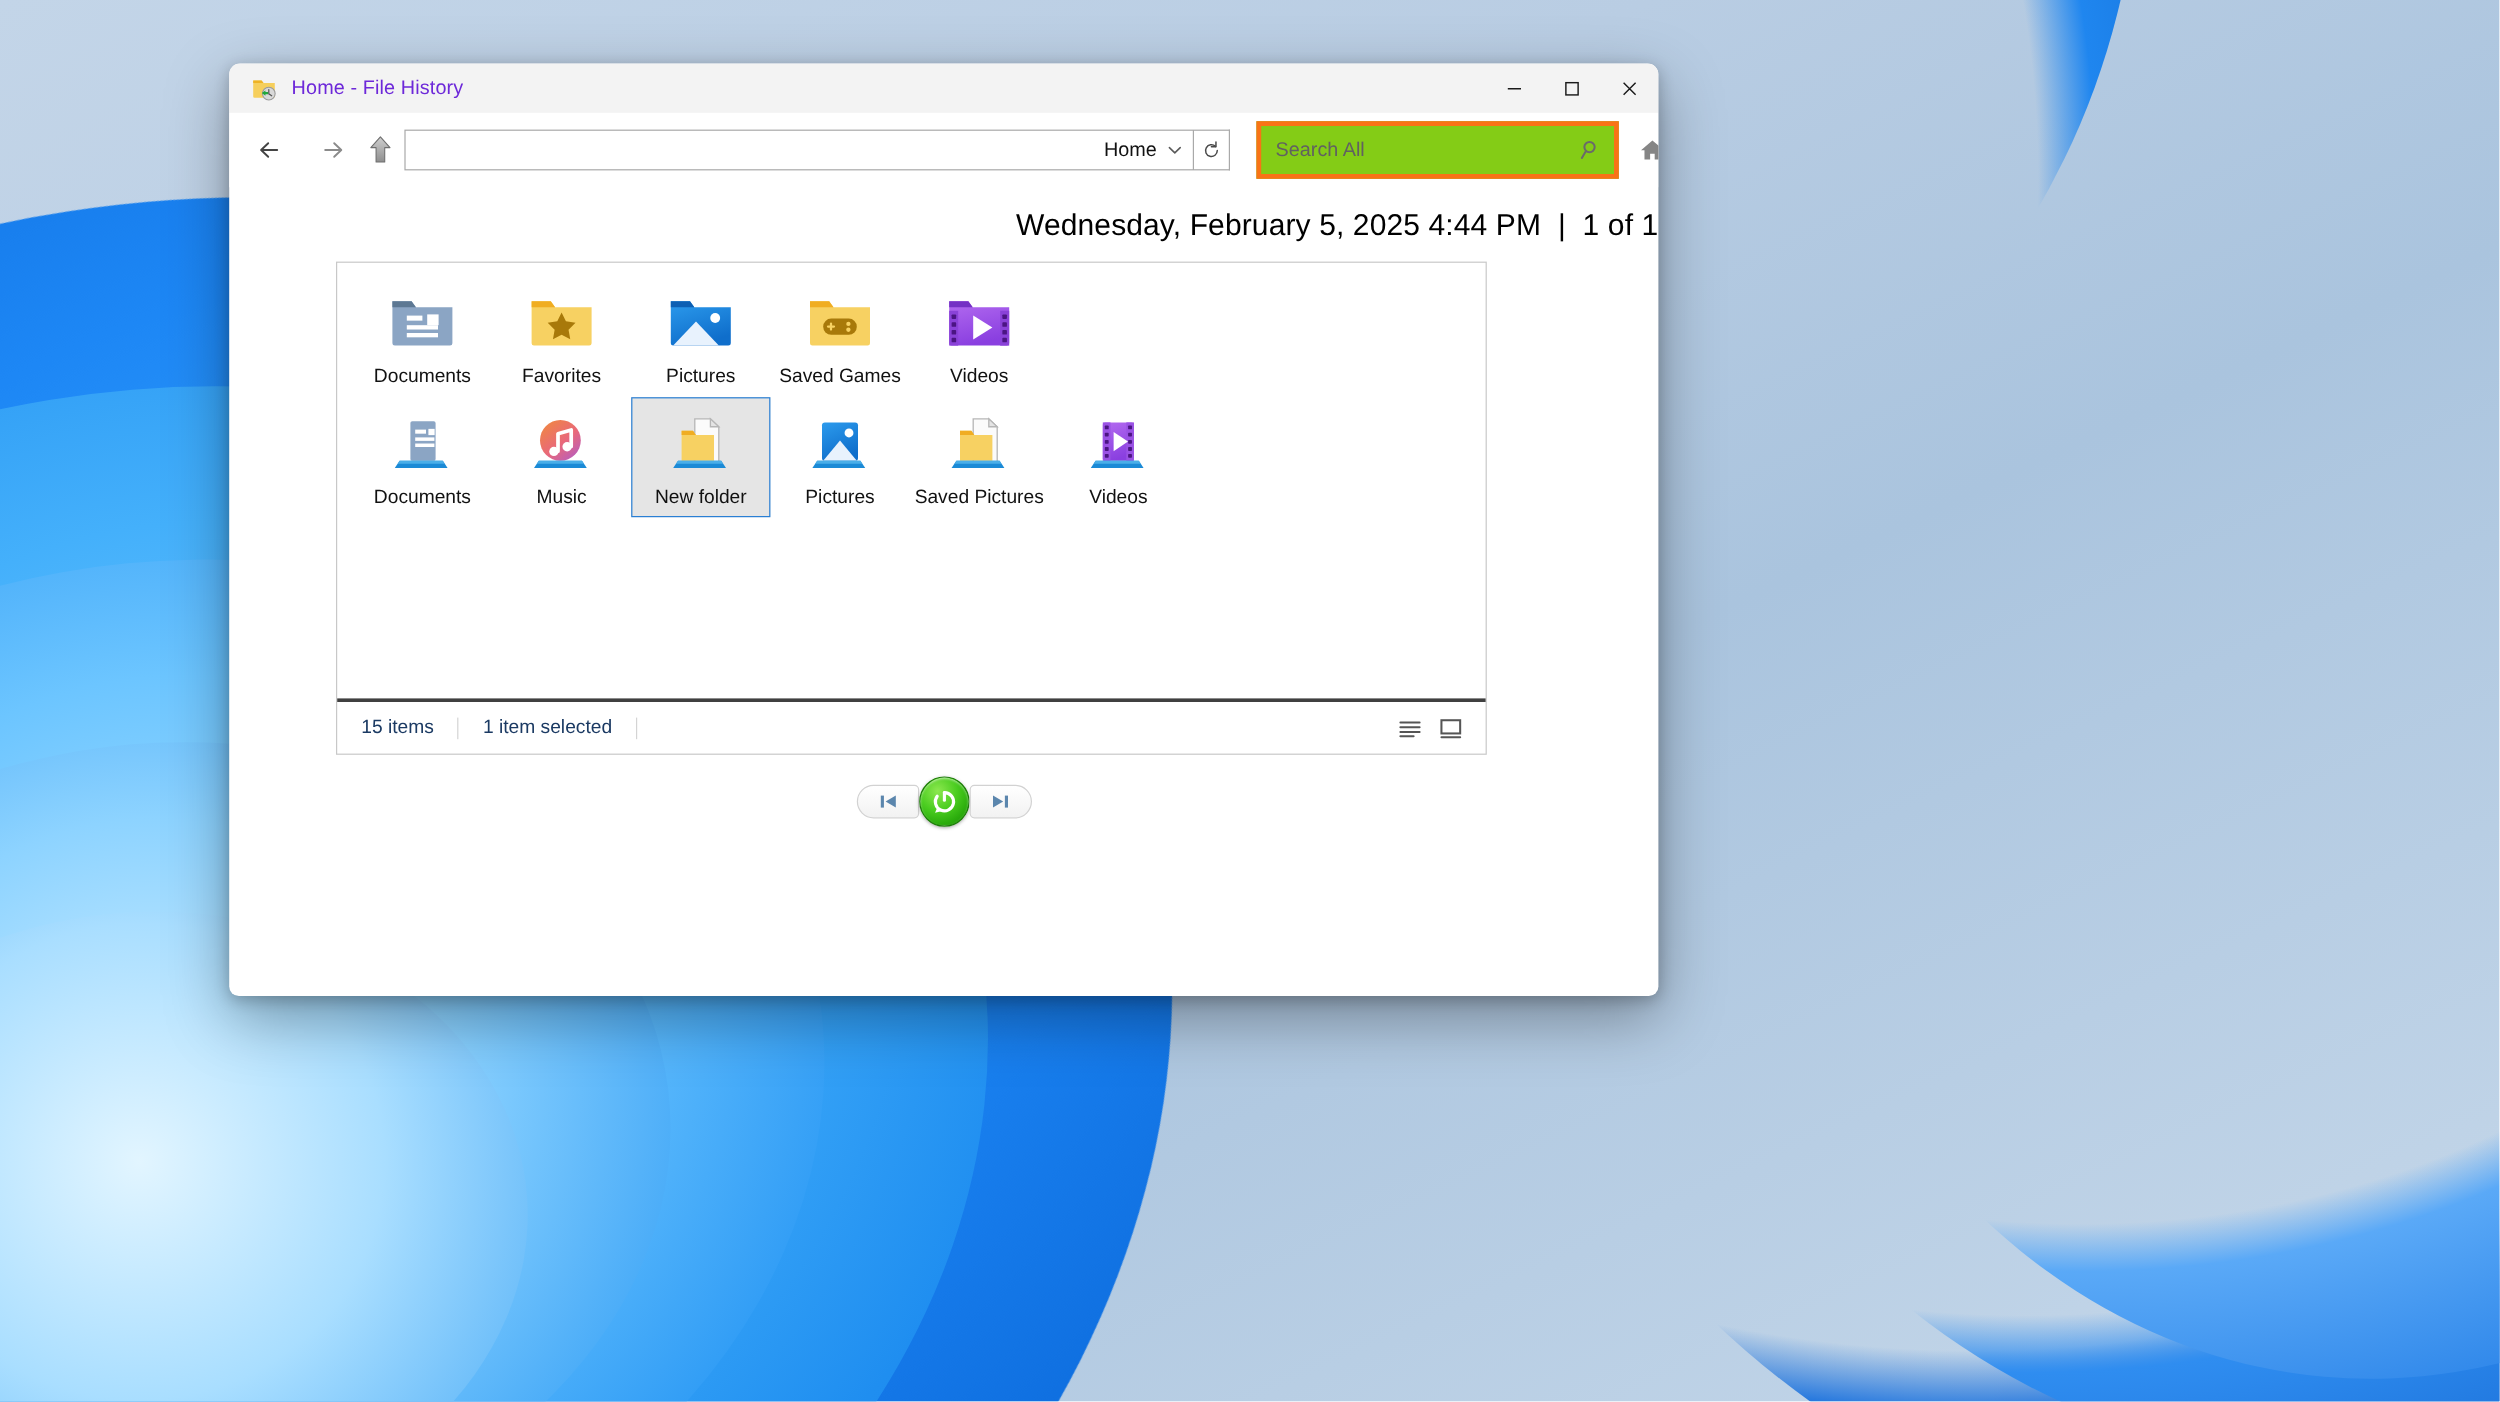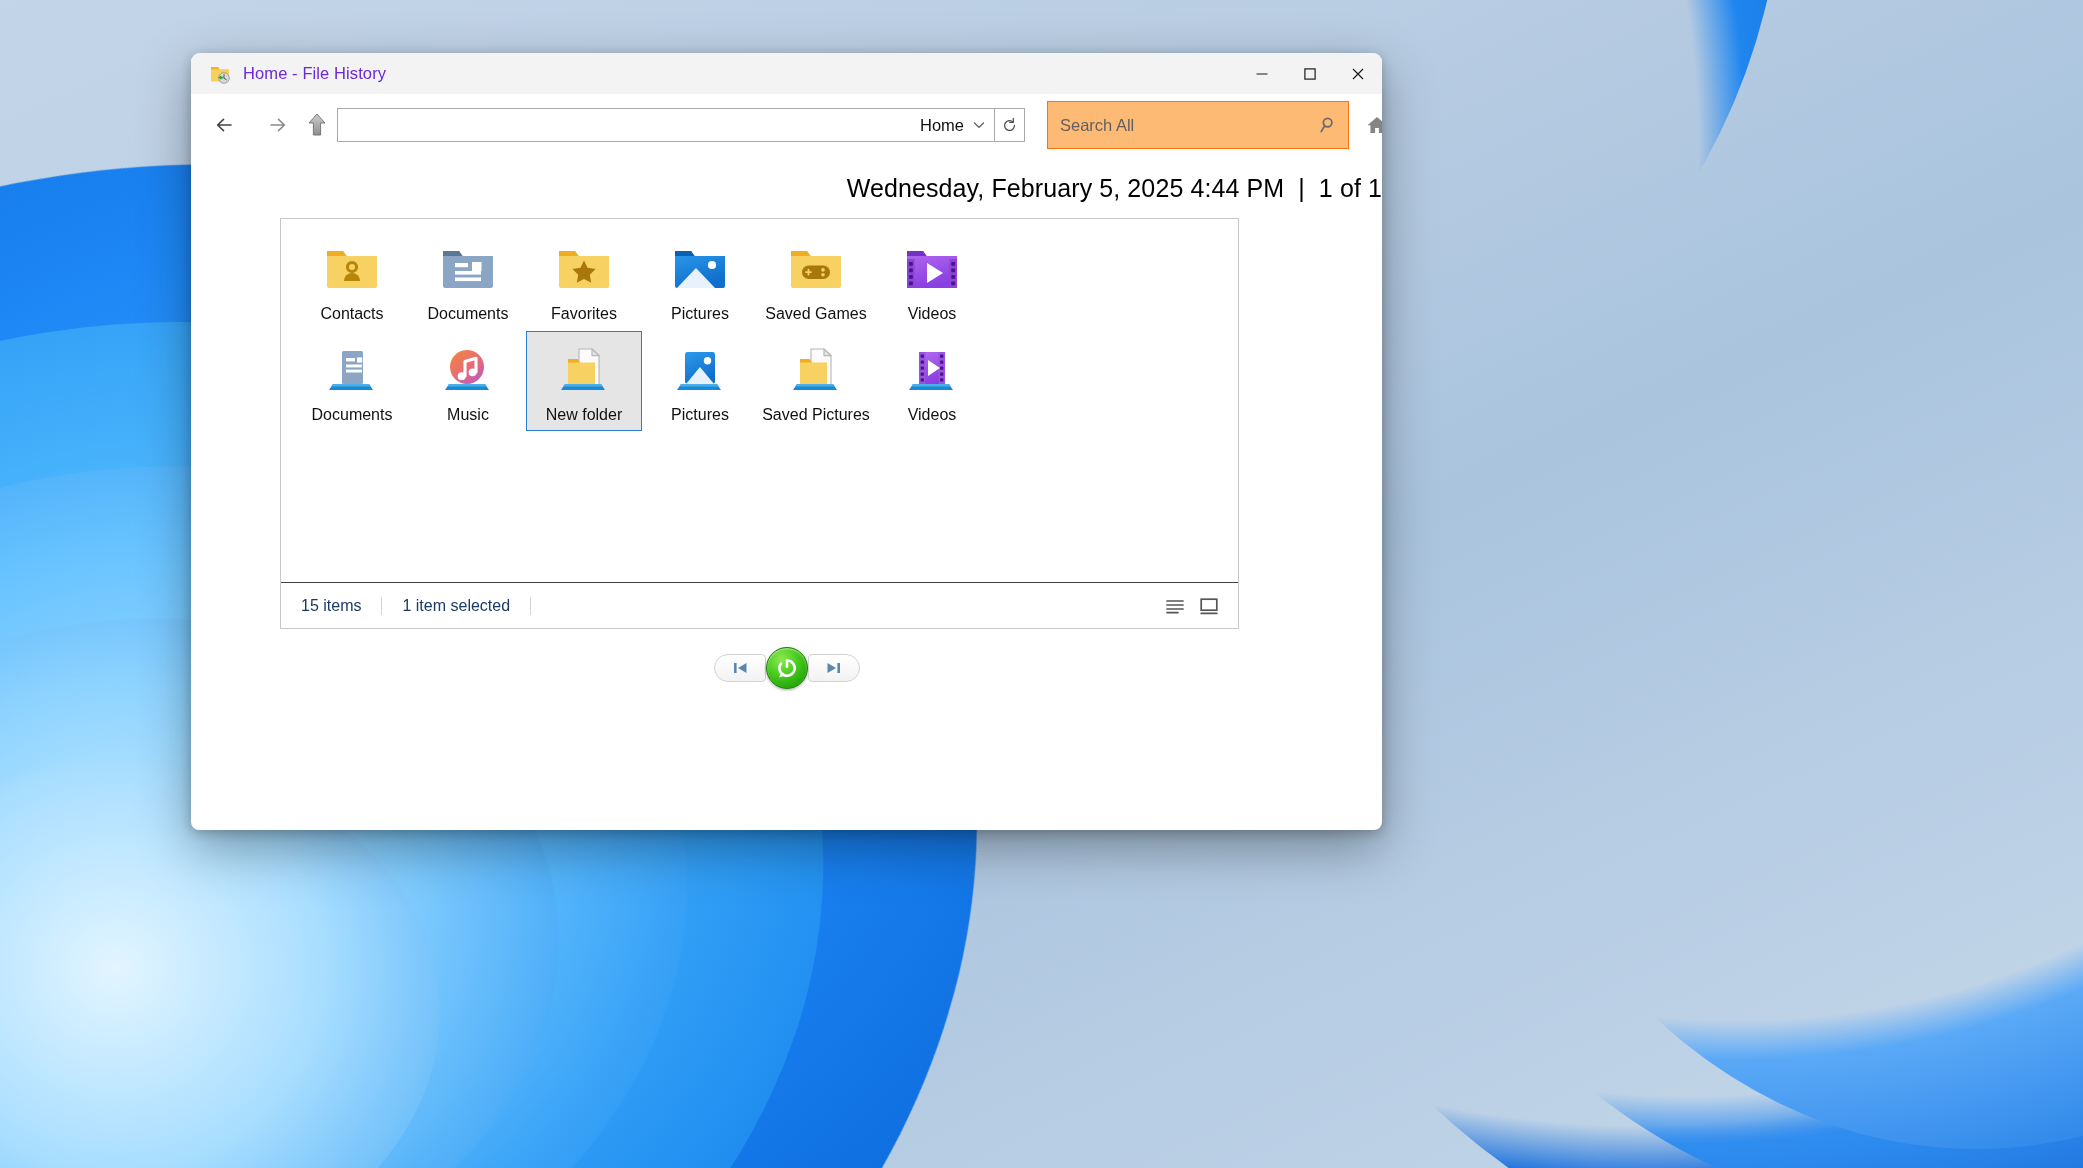--- a/index.html
+++ b/index.html
@@ -177,22 +177,22 @@
     border-left: none;
     background: #fff;
     display: flex; align-items: center; justify-content: center;
     flex: 0 0 auto;
     cursor: default;
   }
   #searchbox {
     height: 48px;
     width: 302px;
     margin-left: 22px;
-    border: 1px solid #f97316;
-    background: #fdba74;
+    border: 4px solid #f97316;
+    background: #84cc16;
     display: flex;
     align-items: center;
     flex: 0 0 auto;
   }
   #search-input {
     border: none; outline: none;
     font-family: "Liberation Sans", sans-serif;
     font-size: 16.5px;
     color: #222;
     padding-left: 12px;
@@ -268,21 +268,21 @@
     color: #111;
     text-align: center;
     line-height: 1.22;
     max-width: 110px;
     word-wrap: break-word;
   }
 
   
   #statusbar {
     height: 46px;
-    border-top: 1px solid #404040;
+    border-top: 3px solid #404040;
     display: flex;
     align-items: center;
     padding: 0 14px 0 20px;
     flex: 0 0 auto;
   }
   .status-text {
     font-size: 16px;
     color: #1b3a63;
     white-space: nowrap;
   }
@@ -435,31 +435,20 @@
 
     <div id="date-header">
       <span>Wednesday, February 5, 2025 4:44 PM</span><span class="sep">|</span><span>1 of 1</span>
     </div>
 
     <div id="content-panel">
       <div id="items-area">
 
         <div class="item-row">
 
-          <div class="item">
-            <div class="ico">
-              <svg width="58" height="50" viewBox="0 0 58 50">
-                <path d="M4 8 h16 l3.6 5 H54 v30 a2 2 0 0 1 -2 2 H6 a2 2 0 0 1 -2 -2 Z" fill="#f7d162"></path>
-                <path d="M4 8 h16 l3.6 5 H4 Z" fill="#f0ad22"></path>
-                <circle cx="29" cy="24" r="4.6" fill="none" stroke="#b5860b" stroke-width="3"></circle>
-                <path d="M21 38 a8 8 0 0 1 16 0 z" fill="#b5860b"></path>
-              </svg>
-            </div>
-            <div class="label">Contacts</div>
-          </div>
 
           <div class="item">
             <div class="ico">
               <svg width="58" height="50" viewBox="0 0 58 50">
                 <path d="M4 8 h16 l3.6 5 H54 v30 a2 2 0 0 1 -2 2 H6 a2 2 0 0 1 -2 -2 Z" fill="#8ba5c4"></path>
                 <path d="M4 8 h16 l3.6 5 H4 Z" fill="#5d7893"></path>
                 <rect x="16" y="20" width="13" height="4.2" fill="#fff"></rect>
                 <rect x="33" y="19" width="9.5" height="9" fill="#fff"></rect>
                 <rect x="16" y="28" width="26" height="3.6" fill="#fff"></rect>
                 <rect x="16" y="34.5" width="26" height="3.6" fill="#fff"></rect>

